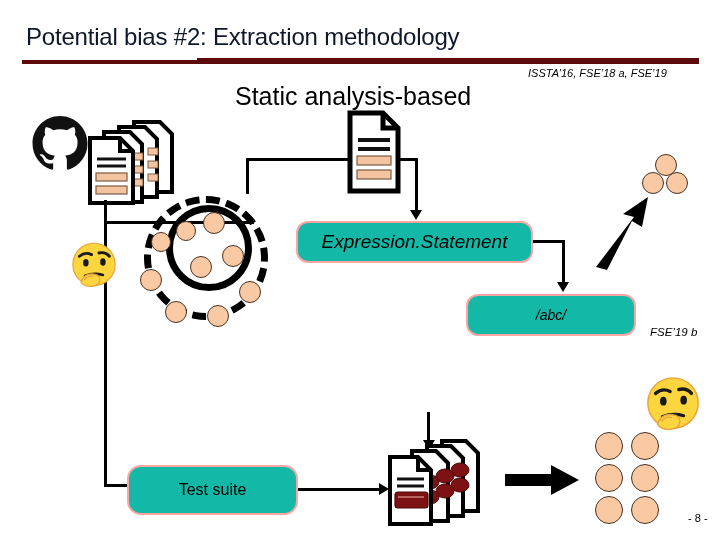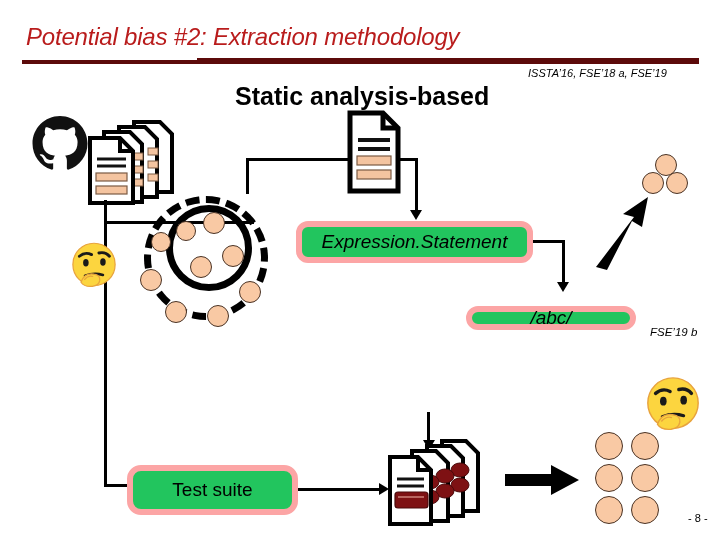--- a/index.html
+++ b/index.html
@@ -5,66 +5,65 @@
   html,body{margin:0;padding:0;}
   body{
     width:720px;height:540px;overflow:hidden;background:#ffffff;
     font-family:"Liberation Sans", sans-serif;position:relative;
   }
   .slide{position:absolute;inset:0;}
 
   
   .title{
     position:absolute;left:26px;top:23px;
-    font-size:24px;font-weight:400;color:#b91c1c;letter-spacing:-0.2px;
+    font-size:24px;font-weight:400;color:#0f172a;letter-spacing:-0.2px;
     white-space:nowrap;
-    font-style:italic;
   }
   .title-rule{
     position:absolute;left:22px;top:60px;width:677px;height:4px;
     background:#5C0A0A;
   }
   .title-rule::after{
     content:"";position:absolute;left:175px;top:-2px;width:502px;height:4px;
     background:#5C0A0A;
   }
 
   
   .heading{
-    position:absolute;font-weight:bold;color:#000;white-space:nowrap;
+    position:absolute;font-weight:normal;color:#000;white-space:nowrap;
   }
   .heading.static{left:235px;top:82px;font-size:25px;}
   .heading.instr{left:196px;top:342px;font-size:25px;}
 
   
   .cite{
     position:absolute;font-style:italic;color:#000;white-space:nowrap;
     font-size:11px;
   }
   .cite.c1{left:528px;top:67px;}
   .cite.c2{left:650px;top:326px;font-size:11.5px;}
 
   
   .pageno{
     position:absolute;left:688px;top:512px;font-size:11px;color:#000;
     white-space:nowrap;
   }
 
   
   .rbox{
-    position:absolute;border:6px solid #fca5a5;border-radius:12px;
-    background:#22c55e;display:flex;align-items:center;justify-content:center;
+    position:absolute;border:2px solid #fca5a5;border-radius:12px;
+    background:#14b8a6;display:flex;align-items:center;justify-content:center;
     box-sizing:border-box;color:#000;
   }
   .rbox.expr{left:296px;top:221px;width:237px;height:42px;
              font-style:italic;font-size:19px;}
-  .rbox.abc{left:466px;top:306px;width:170px;height:24px;
-            font-style:italic;font-size:19px;}
+  .rbox.abc{left:466px;top:294px;width:170px;height:42px;
+            font-style:italic;font-size:14px;}
   .rbox.test{left:127px;top:465px;width:171px;height:50px;
-             font-size:19px;border-radius:14px;}
+             font-size:16px;border-radius:14px;}
 
   
   .ln{position:absolute;background:#000;}
   .hline{height:3px;}
   .vline{width:3px;}
 
   .arrow-r{position:absolute;width:0;height:0;
     border-top:6px solid transparent;border-bottom:6px solid transparent;
     border-left:10px solid #000;}
   .arrow-d{position:absolute;width:0;height:0;

